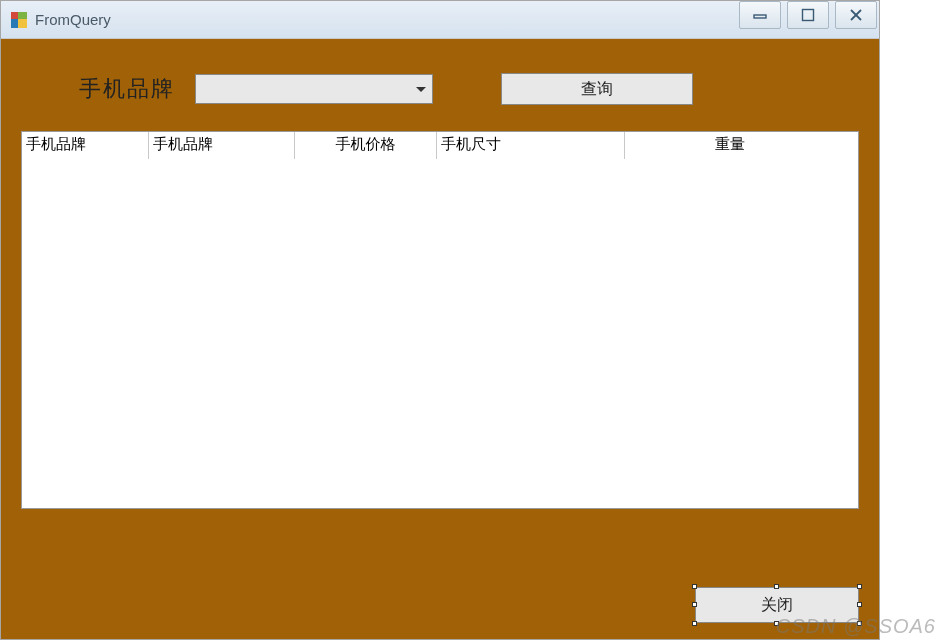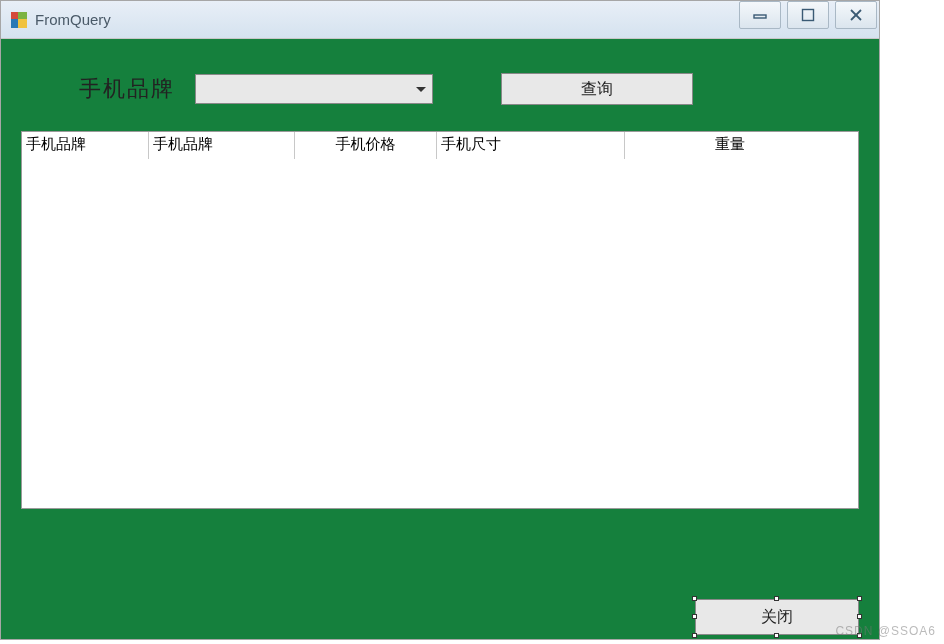--- a/index.html
+++ b/index.html
@@ -11,21 +11,21 @@
       font-family: "Microsoft YaHei", "SimSun", Arial, sans-serif;
       background: #fff;
       width: 944px;
       height: 644px;
       position: relative;
     }
     .window {
       width: 880px;
       height: 640px;
       border: 1px solid #a6a6a6;
-      background: #15803d;
+      background: #a16207;
       position: relative;
     }
     .titlebar {
       height: 38px;
       background: linear-gradient(to bottom, #e8eff7, #d5e2ef);
       border-bottom: 1px solid #c7c7c7;
       display: flex;
       align-items: center;
       position: relative;
     }
@@ -134,21 +134,21 @@
       font-size: 15px;
       color: #000;
       padding: 3px 4px 0 4px;
       overflow: hidden;
       white-space: nowrap;
     }
     .th:last-child, .th.noborder { border-right: none; }
     .close-wrap {
       position: absolute;
       right: 20px;
-      bottom: 4px;
+      bottom: 16px;
       width: 164px;
       height: 36px;
     }
     .sel-handle {
       position: absolute;
       width: 5px;
       height: 5px;
       background: #fff;
       border: 1px solid #333;
     }
@@ -161,24 +161,25 @@
     .h-bc { bottom: -3px; left: 50%; margin-left: -3px; }
     .h-br { bottom: -3px; right: -3px; }
     .btn-close {
       width: 100%;
       height: 100%;
     }
     .watermark {
       position: absolute;
       right: 8px;
       bottom: 6px;
-      font-size: 12px;
+      font-size: 20px;
       color: rgba(120,120,120,0.5);
       letter-spacing: 1px;
       pointer-events: none;
+      font-style: italic;
     }
   </style>
 </head>
 <body>
 
 <div class="window">
   <div class="titlebar">
     <span class="titlebar-icon">
       <span class="sq sq1"></span>
         <span class="sq sq2"></span>

